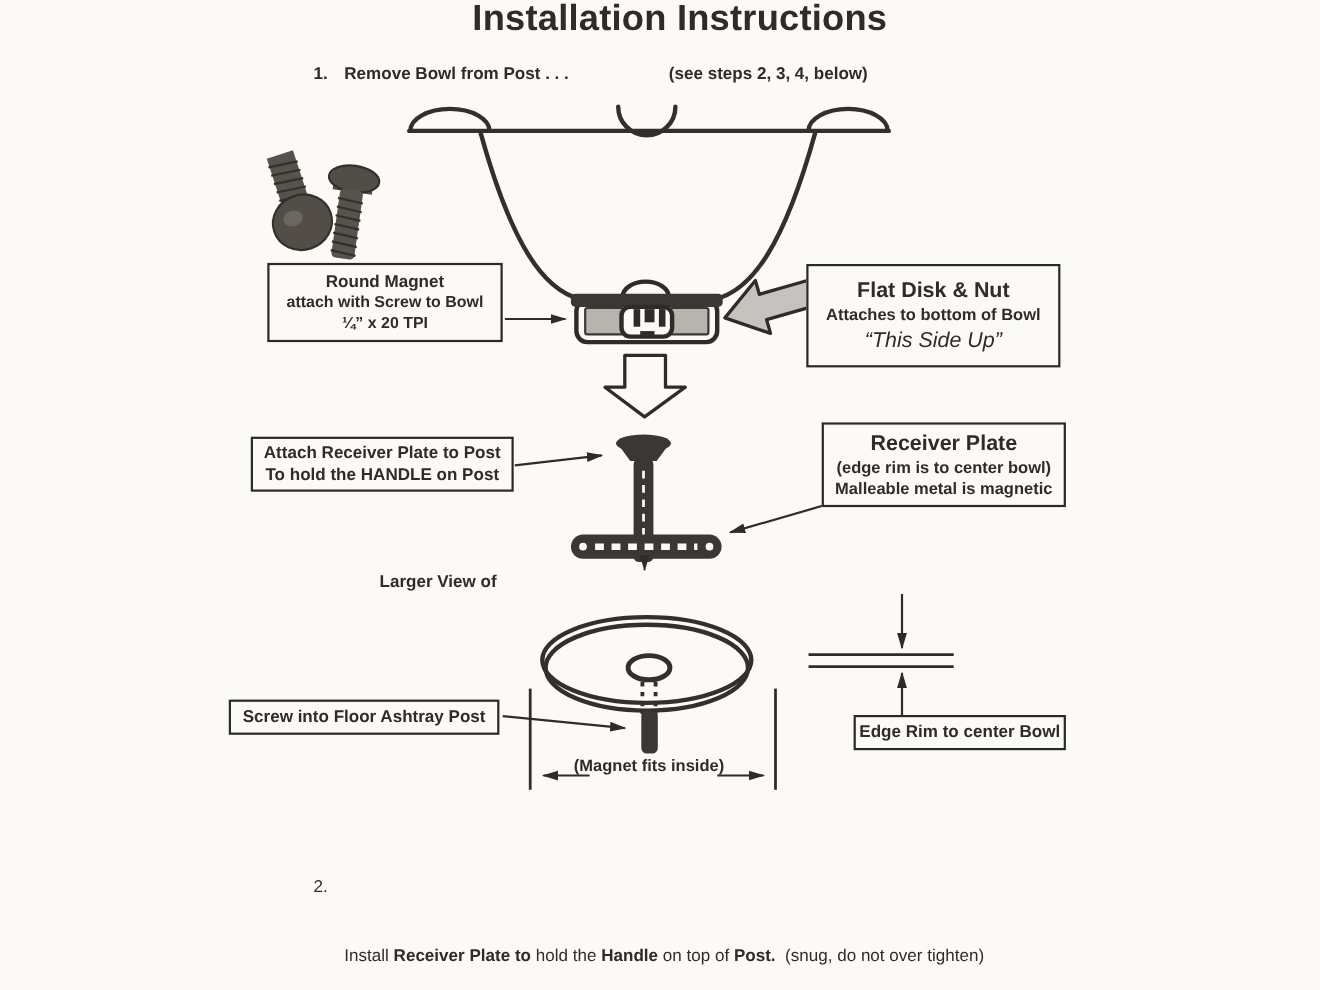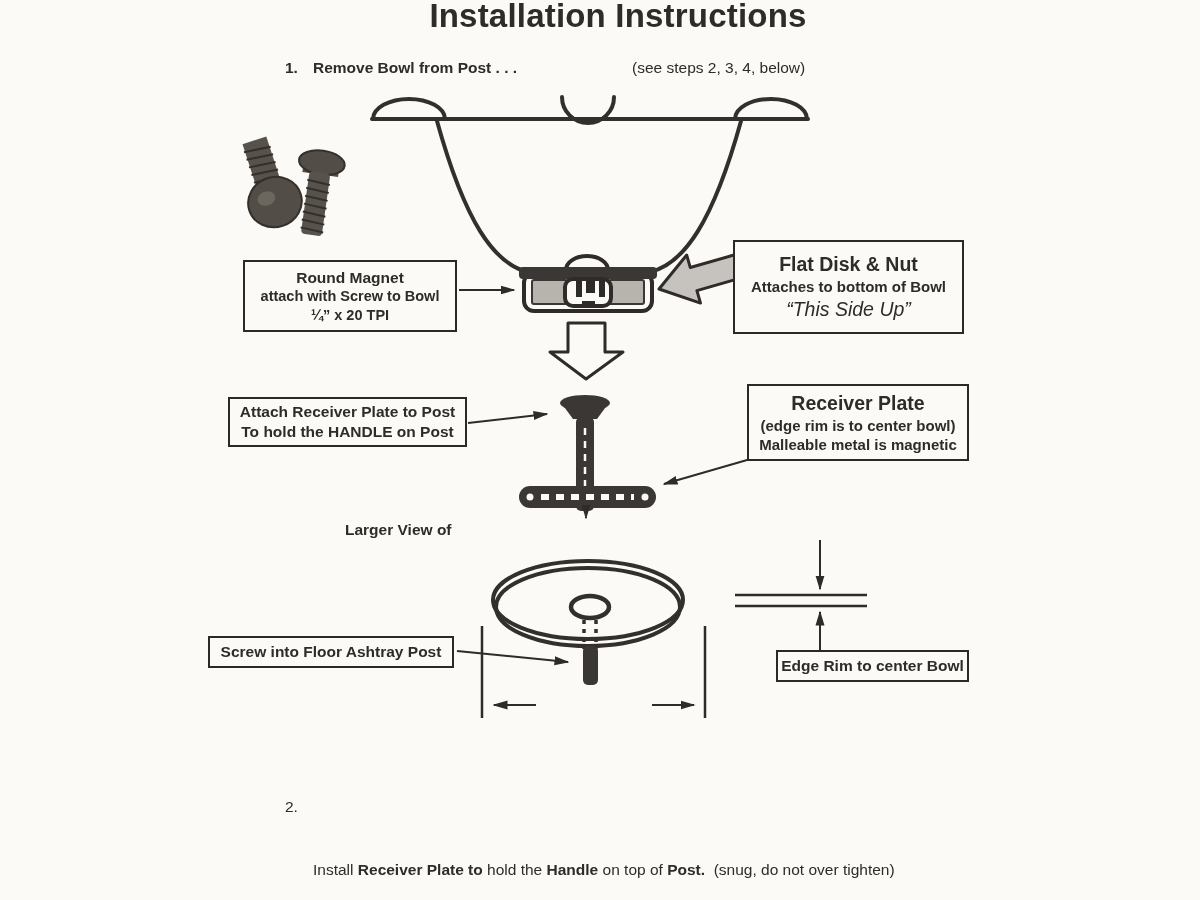--- a/index.html
+++ b/index.html
@@ -13,28 +13,28 @@
   .pre{white-space:pre-wrap;}
   .b{font-weight:bold;}
   svg{position:absolute;left:0;top:0;}
 
   .page-title{
     left:18px;top:-3px;width:1200px;text-align:center;
     font-size:33px;font-weight:bold;letter-spacing:.2px;
   }
   .step1-num{left:285px;top:59px;font-size:15.5px;font-weight:600;}
   .step1-text{left:313px;top:59px;font-size:15.5px;font-weight:600;}
-  .step1-note{left:632px;top:59px;font-size:15.5px;font-weight:400;}
+  .step1-note{left:608px;top:59px;font-size:15.5px;font-weight:700;}
 
   .lbox{
     position:absolute;border:2.5px solid #2b2927;background:#fbfaf7;
     display:flex;flex-direction:column;justify-content:center;align-items:center;
     text-align:center;line-height:1.28;
   }
-  .box-round-magnet{left:243px;top:260px;width:210px;height:68px;align-items:center;}
+  .box-round-magnet{left:243px;top:239px;width:210px;height:68px;align-items:center;}
   .box-round-magnet .t1{font-size:15.5px;font-weight:bold;}
   .box-round-magnet .t2{font-size:14.5px;font-weight:600;}
   .box-round-magnet .t3{font-size:14.5px;font-weight:bold;}
 
   .box-flat-disk{left:733px;top:216px;width:227px;height:90px;margin-top:24px;}
   .box-flat-disk .t1{font-size:19.5px;font-weight:bold;}
   .box-flat-disk .t2{font-size:15px;font-weight:600;}
   .box-flat-disk .t3{font-size:19.5px;font-weight:normal;font-style:italic;}
 
   .box-attach-receiver{left:228px;top:397px;width:235px;height:46px;font-size:15.5px;font-weight:600;}
@@ -202,20 +202,21 @@
 
 <div class="abs larger-view">
   <span class="pfx pre">Larger View of </span>
 </div>
 
 <div class="lbox box-screw-into pre">
   <div><span class="b">Screw</span><span> into </span><span class="b">Floor Ashtray Post</span></div>
 </div>
 
 <div class="abs dim-text">
+  <div>(Magnet fits inside)</div>
 </div>
 
 <div class="lbox box-edge-rim">
   <div>Edge Rim to center Bowl</div>
 </div>
 
 <div class="abs steps pre">
   <div class="step">
     <span class="num">2.</span>
     <div><span>Install </span><span class="b">Receiver Plate to</span><span> hold the </span><span class="b">Handle</span><span> on top of </span><span class="b">Post.</span><span>  (snug, do not over tighten)</span></div>

